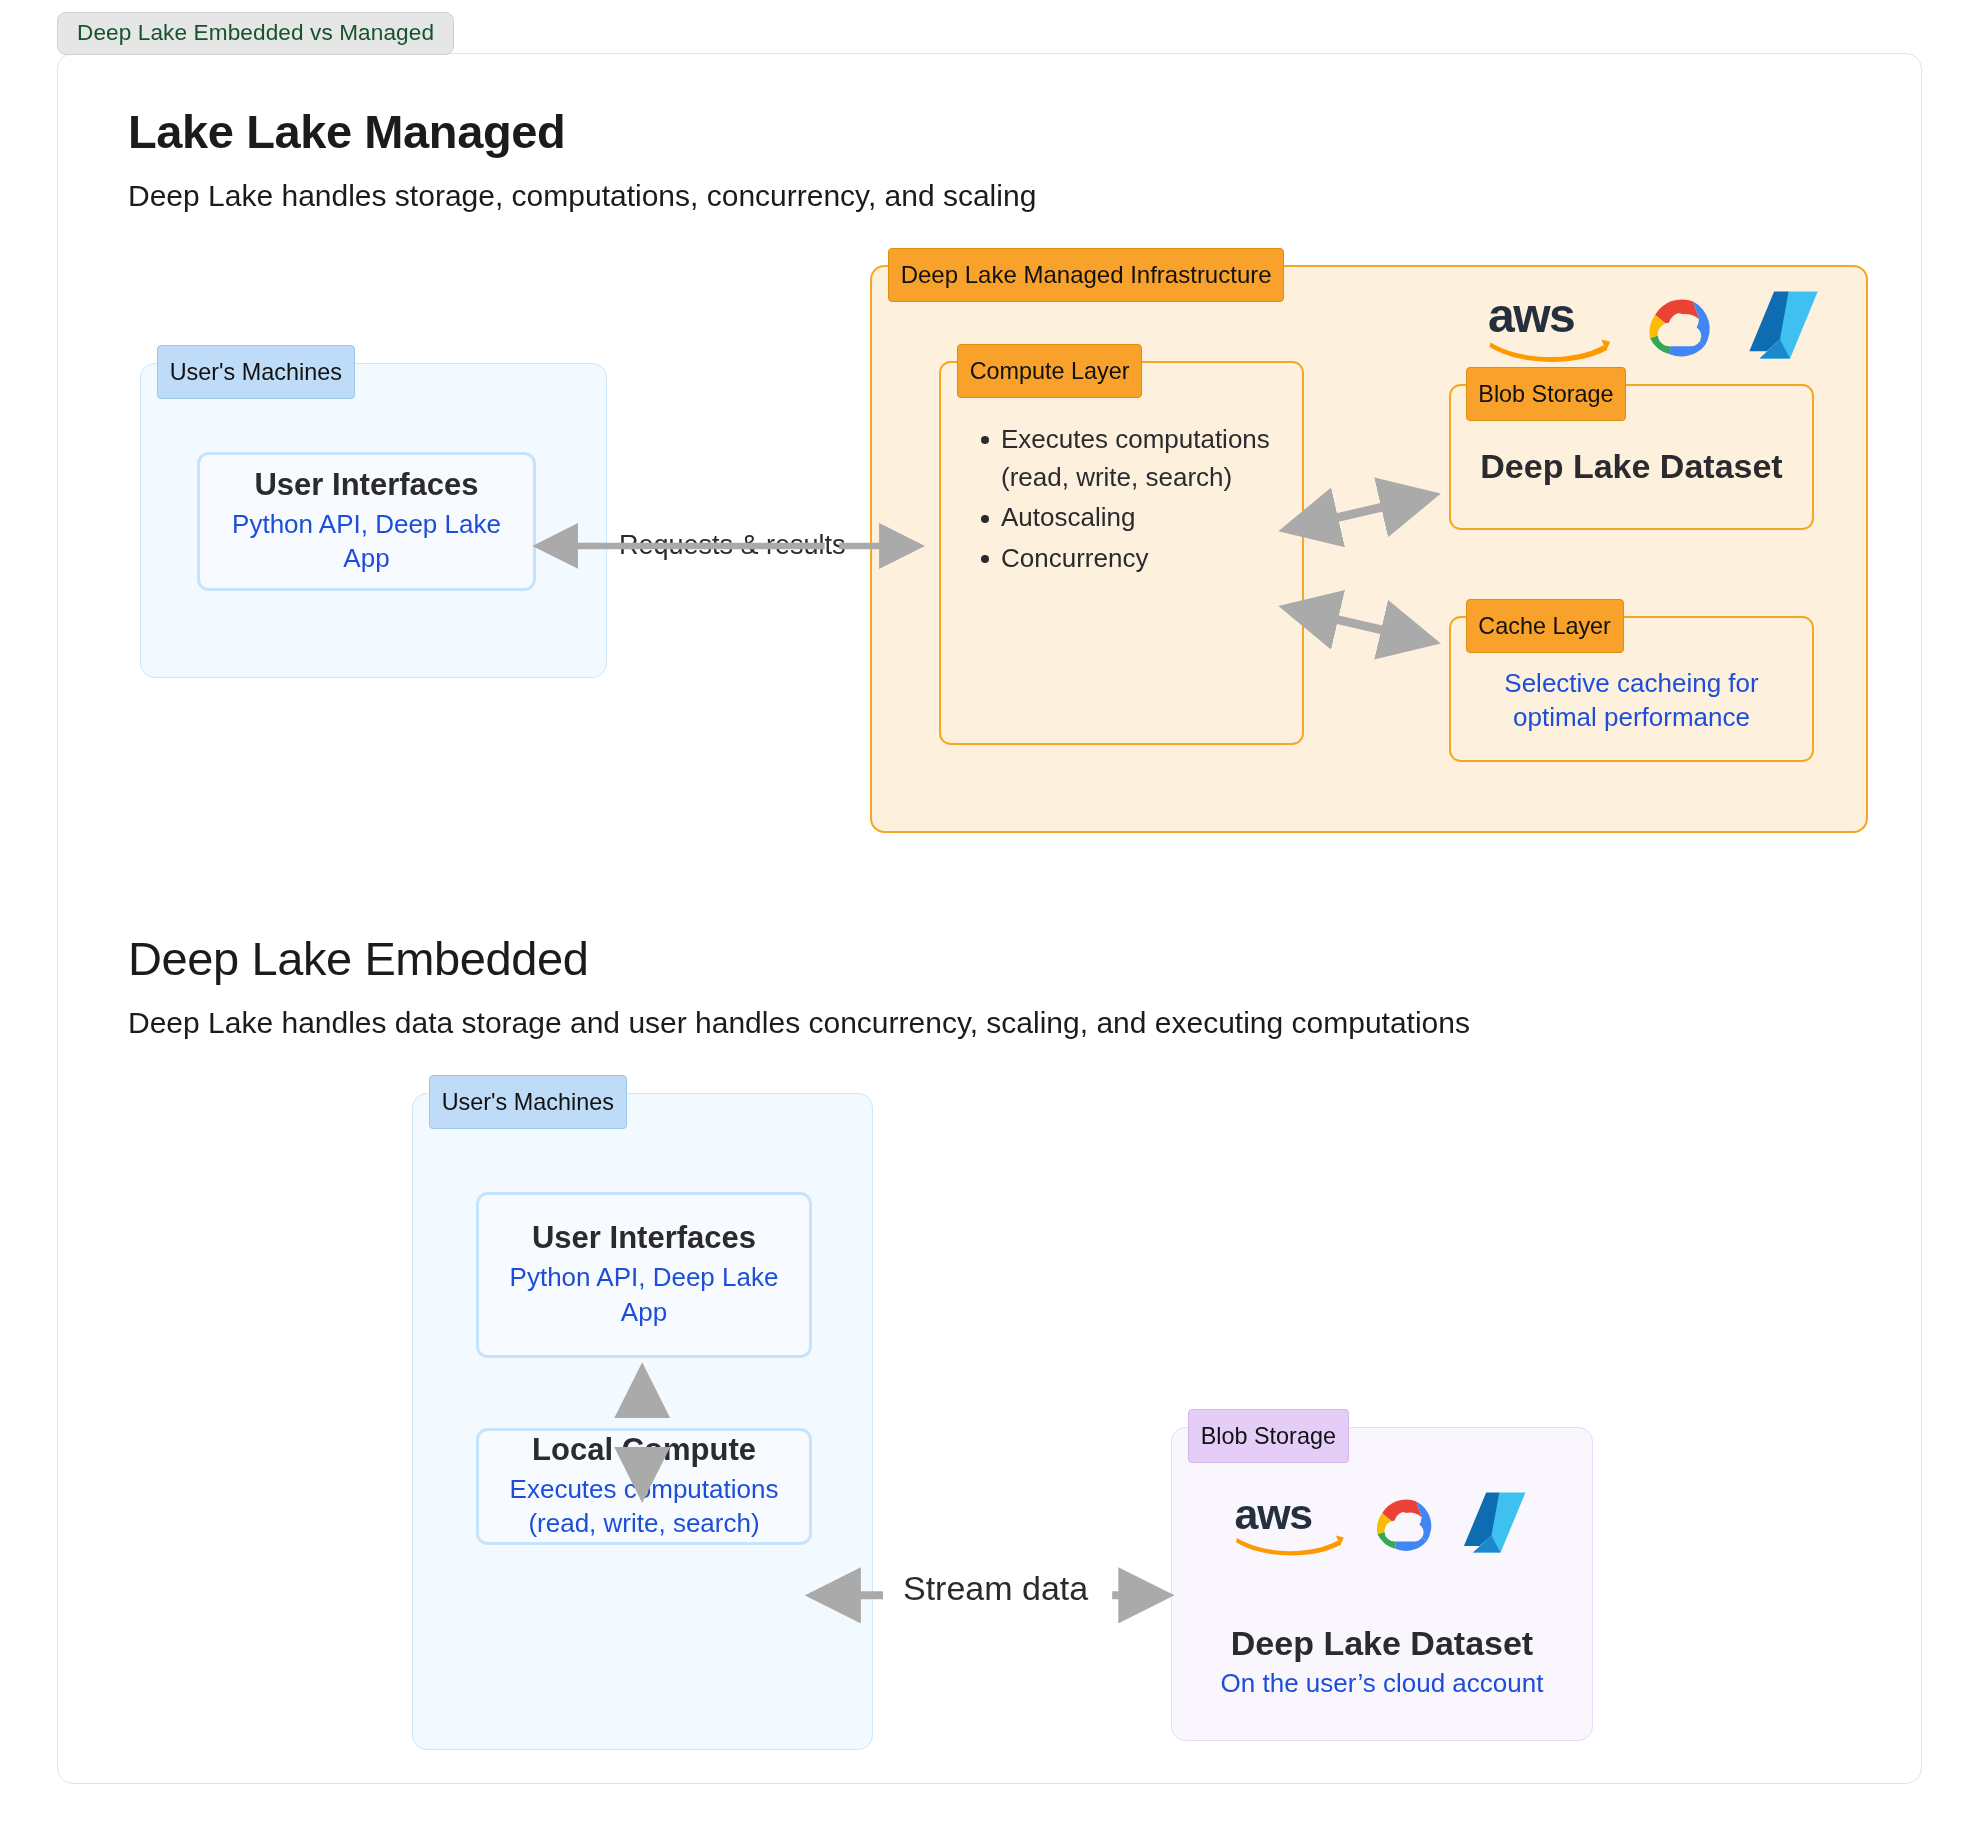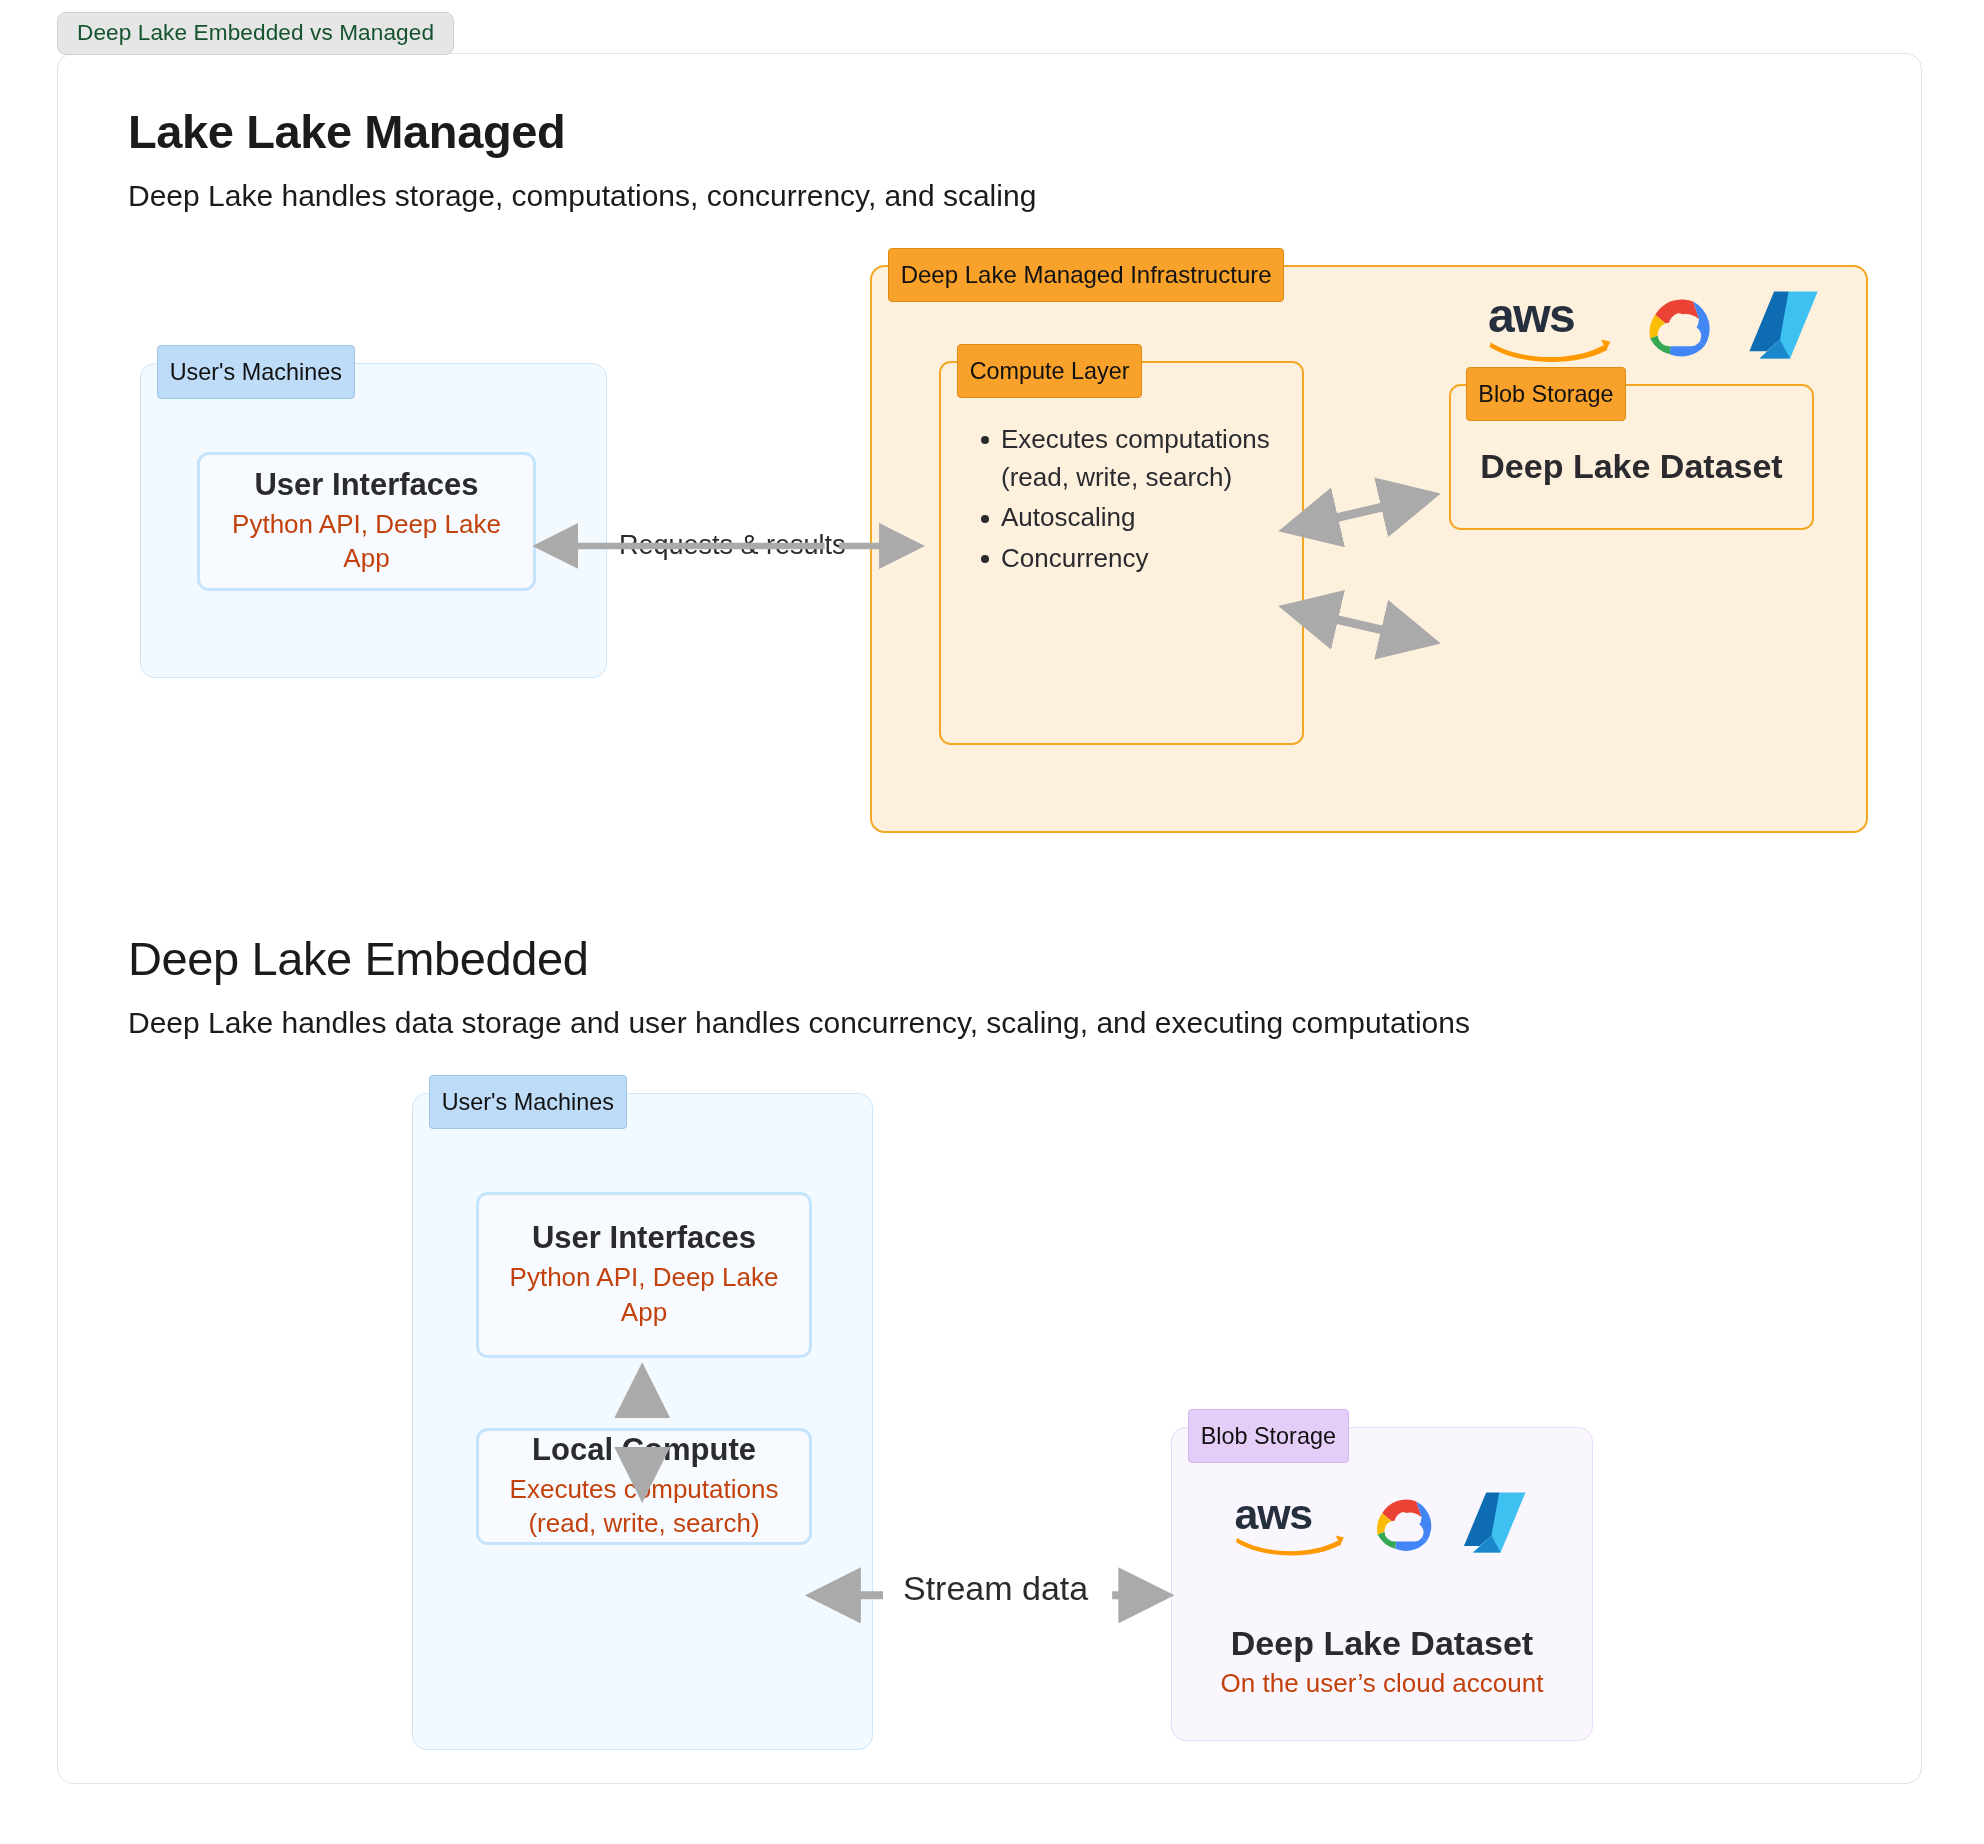--- a/index.html
+++ b/index.html
@@ -125,21 +125,21 @@
 
   .box-title {
     font-size: 31px;
     font-weight: bold;
     color: #2b2b2f;
     text-align: center;
     line-height: 1.12;
   }
   .box-sub {
     font-size: 26px;
-    color: #c2410c;
+    color: #1d4ed8;
     text-align: center;
     line-height: 1.32;
   }
   .center-stack {
     position: absolute;
     left: 0; right: 0;
     display: flex;
     flex-direction: column;
     align-items: center;
     justify-content: center;
@@ -258,20 +258,24 @@
       <li>Autoscaling</li>
       <li>Concurrency</li>
     </ul>
   </div>
 
   <div class="panel orange-inner" style="left:577px; top:117px; width:365px; height:146px; display:flex; align-items:center; justify-content:center;">
     <div class="badge orange-badge" style="left:14.6px; top:-19px;">Blob Storage</div>
     <div class="box-title" style="font-size:34px; margin-top:19px;">Deep Lake Dataset</div>
   </div>
 
+  <div class="panel orange-inner" style="left:577px; top:349px; width:365px; height:146px; display:flex; align-items:center; justify-content:center;">
+    <div class="badge orange-badge" style="left:14.6px; top:-19px;">Cache Layer</div>
+    <div class="box-sub" style="max-width:330px; margin-top:22px;">Selective cacheing for optimal performance</div>
+  </div>
 </div>
 
 <div class="sec-title light" style="left:128px; top:931px;">Deep Lake Embedded</div>
 <div class="sec-sub" style="left:128px; top:1006px;">Deep Lake handles data storage and user handles concurrency, scaling, and executing computations</div>
 
 <div class="panel blue-panel" style="left:412px; top:1093px; width:461px; height:657px;">
   <div class="badge blue-badge" style="left:16px; top:-19px;">User's Machines</div>
 
   <div class="panel blue-inner" style="left:63px; top:98px; width:336px; height:166px; display:flex; flex-direction:column; align-items:center; justify-content:center;">
     <div class="box-title">User Interfaces</div>

